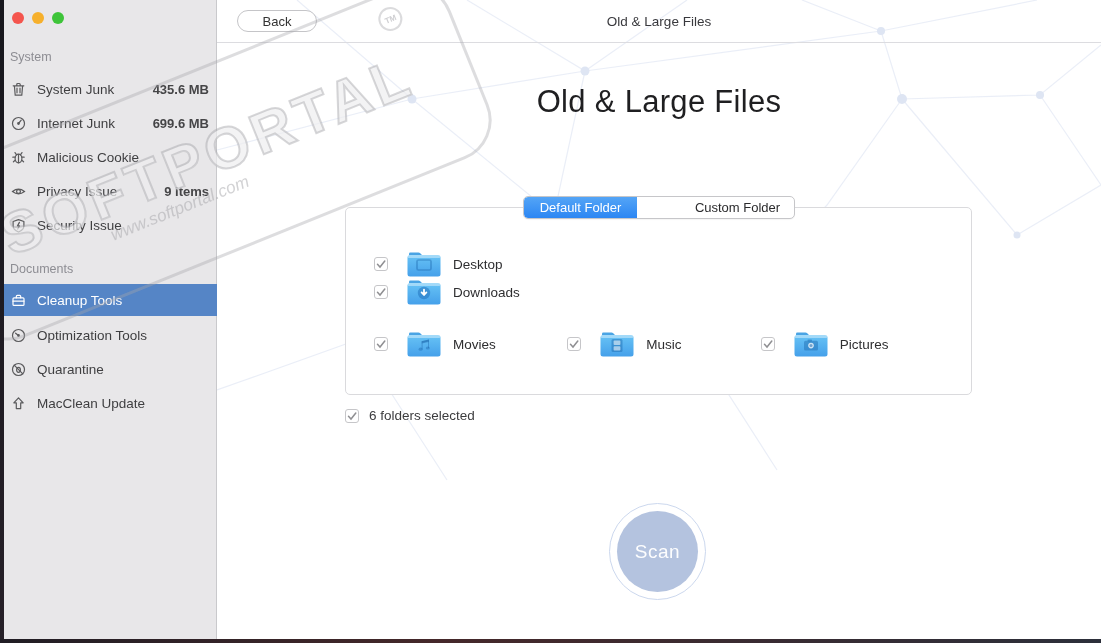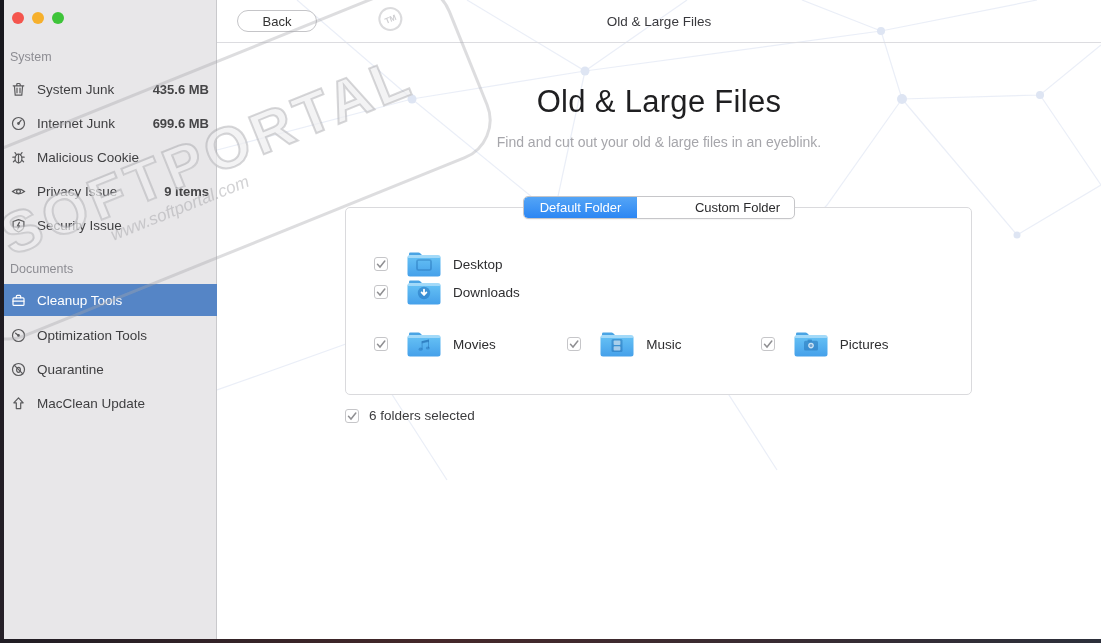--- a/index.html
+++ b/index.html
@@ -225,21 +225,20 @@
         <circle cx="800" cy="235" r="3.5"></circle>
       </g>
     </svg>
 
     <div class="header">
       <span class="header-title">Old &amp; Large Files</span>
     </div>
     <div class="back-btn">Back</div>
 
     <div class="hero-title">Old &amp; Large Files</div>
-    <div class="hero-sub">Find and cut out your old &amp; large files in an eyeblink.</div>
 
     <div class="tabs">
       <div class="tab active">Default Folder</div>
       <div class="tab">Custom Folder</div>
     </div>
 
     <div class="panel">
       <div class="prow r1">
 
         <div class="fcell">
@@ -346,20 +345,23 @@
 
     <div class="summary">
       <span class="cb">
         <svg width="12" height="12" viewBox="0 0 12 12" fill="none">
             <path d="M2.5 6.3 L5 9 L9.8 3" stroke="#8f8f92" stroke-width="1.5" stroke-linecap="round"></path>
           </svg>
         </span>
       <span class="fname">6 folders selected</span>
     </div>
 
+    <div class="scan-outer">
+      <div class="scan-inner">Scan</div>
+    </div>
   </div>
 
   <div class="watermark">
     <div class="wm-text">SOFTPORTAL</div>
     <div class="wm-url">www.softportal.com</div>
     <div class="wm-tm">TM</div>
   </div>
 
   <div class="edge-left"></div>
   <div class="edge-bottom"></div>

